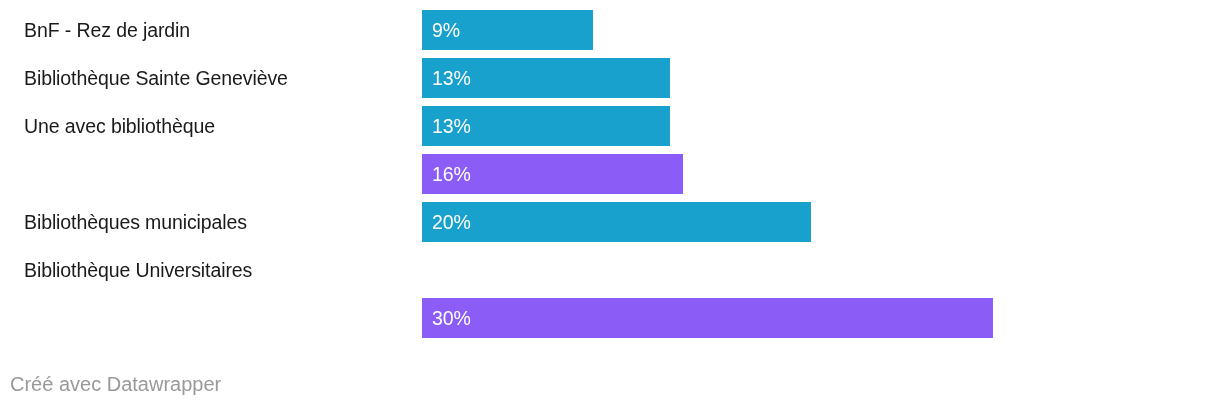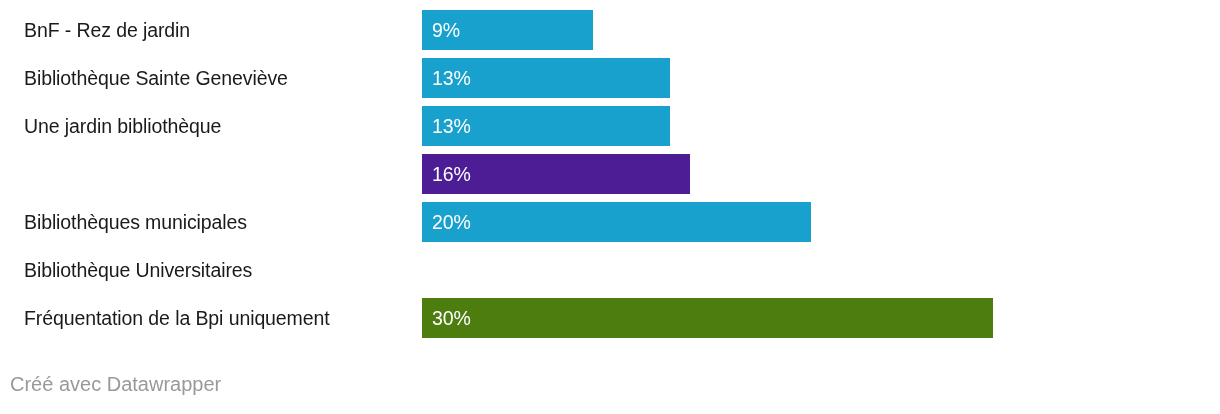--- a/index.html
+++ b/index.html
@@ -101,49 +101,48 @@
       </div>
       <div class="bar-row">
         <div class="row-label">Bibliothèque Sainte Geneviève</div>
         <div class="bar-track">
           <div class="bar" style="width: 247.619px; background: rgb(24, 161, 205);">
             <span class="bar-value">13%</span>
           </div>
         </div>
       </div>
       <div class="bar-row">
-        <div class="row-label">Une jardin bibliothèque</div>
+        <div class="row-label">Une avec bibliothèque</div>
         <div class="bar-track">
           <div class="bar" style="width: 247.619px; background: rgb(24, 161, 205);">
             <span class="bar-value">13%</span>
           </div>
         </div>
       </div>
       <div class="bar-row">
         <div class="bar-track">
-          <div class="bar" style="width: 268px; background: #4c1d95;">
+          <div class="bar" style="width: 241px; background: #8b5cf6; padding-left: 20px;">
             <span class="bar-value">16%</span>
           </div>
         </div>
       </div>
       <div class="bar-row">
         <div class="row-label">Bibliothèques municipales</div>
         <div class="bar-track">
           <div class="bar" style="width: 380.952px; background: rgb(24, 161, 205); padding-left: 8px;">
             <span class="bar-value">20%</span>
           </div>
         </div>
       </div>
       <div class="bar-row">
         <div class="row-label">Bibliothèque Universitaires</div>
       </div>
       <div class="bar-row">
-        <div class="row-label">Fréquentation de la Bpi uniquement</div>
         <div class="bar-track">
-          <div class="bar" style="width: 571.429px; background: #4d7c0f;">
+          <div class="bar" style="width: 571.429px; background: #8b5cf6;">
             <span class="bar-value">30%</span>
           </div>
         </div>
       </div>
     </div>
 
   <div class="chart-footer">Créé avec Datawrapper</div>
 
 </div>
 

